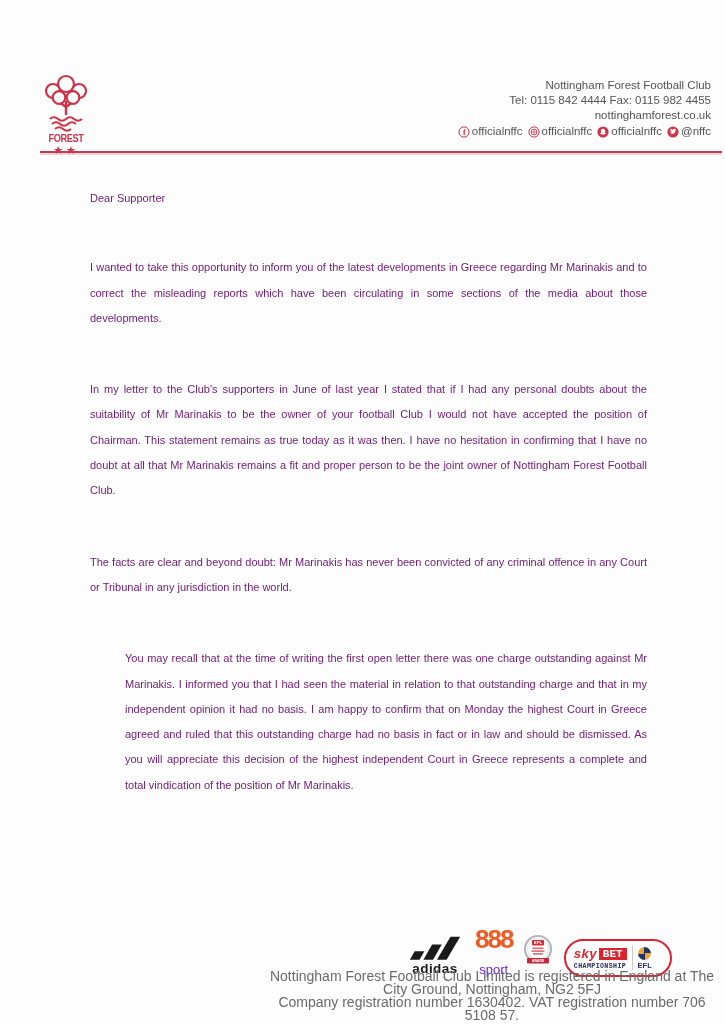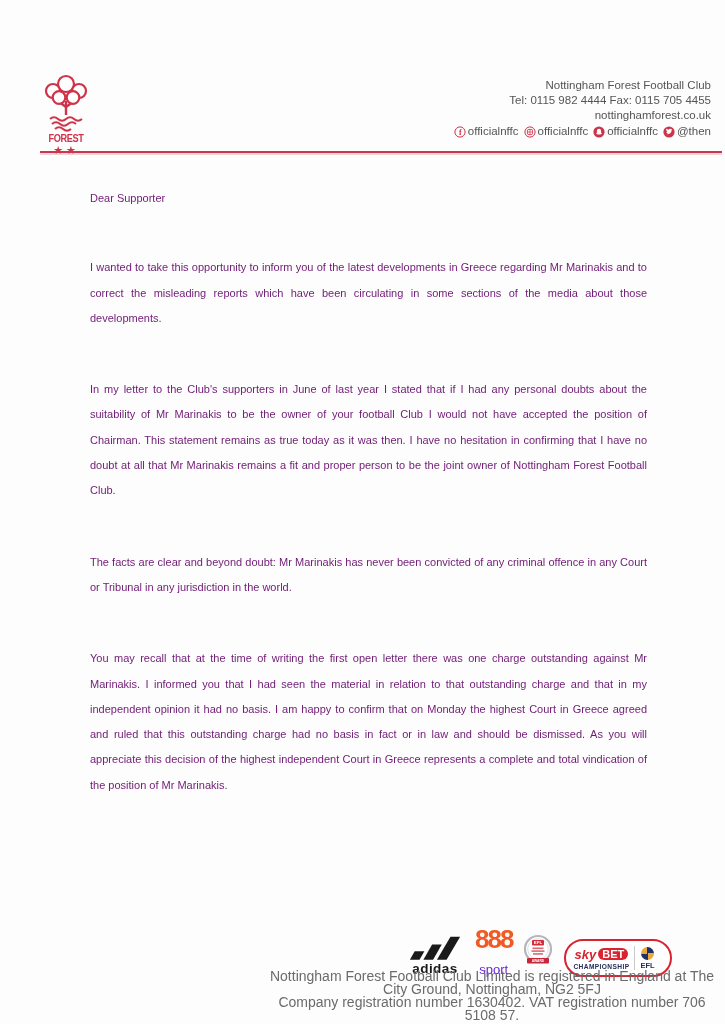--- a/index.html
+++ b/index.html
@@ -22,36 +22,36 @@
     position:absolute;left:40px;right:3px;top:151px;height:2px;
     background:#c53a50;box-shadow:0 2px 0 rgba(197,58,80,.22);
   }
   
   .body-text{
     position:absolute;left:90px;top:186px;width:557px;
     font-size:11px;line-height:25.3px;color:#701a75;
   }
   .body-text p{margin:0 0 46px 0;text-align:justify;}
   .body-text p.salutation{margin-bottom:44px;text-align:left;}
-  .body-text p:last-child{margin-bottom:0;}
+  .body-text p:last-child{margin-bottom:0;margin-left:35px;}
   
   .sponsors{
     position:absolute;left:406px;top:926px;display:flex;align-items:flex-end;gap:11px;
   }
   .s888{display:flex;flex-direction:column;align-items:center;line-height:1;margin-bottom:2px;text-align:right;}
   .s888 .num{font-size:26px;font-weight:bold;color:#f15a22;letter-spacing:-2px;}
   .s888 .word{font-size:13px;font-weight:normal;color:#6d28d9;margin-top:11px;}
   .skybet{
     width:108px;height:38px;box-sizing:border-box;border:2px solid #d9232e;border-radius:19px;
     background:#fff;display:flex;align-items:center;padding:2px 7px;margin-bottom:1px;
   }
-  .sb-left{display:flex;flex-direction:column;align-items:center;}
+  .sb-left{display:flex;flex-direction:column;align-items:center;font-family:Liberation Mono, monospace;}
   .sb-top{display:flex;align-items:center;gap:2px;}
   .sb-sky{color:#d9232e;font-style:italic;font-weight:bold;font-size:13px;}
-  .sb-bet{background:#d9232e;color:#fff;font-weight:bold;font-size:11px;padding:0 4px;border-radius:6px;}
+  .sb-bet{background:#d9232e;color:#fff;font-weight:bold;font-size:11px;padding:0 4px;border-radius:0;}
   .sb-champ{color:#232c5a;font-weight:bold;font-size:6.6px;letter-spacing:.4px;margin-top:1px;}
   .sb-div{width:1px;height:24px;background:#c9c9c9;margin:0 5px;}
   .sb-right{display:flex;flex-direction:column;align-items:center;}
   .sb-ball{
     width:13px;height:13px;border-radius:50%;
     background:conic-gradient(#223163 0 90deg,#e9a83c 90deg 180deg,#223163 180deg 270deg,#e9a83c 270deg);
   }
   .sb-efl{color:#232c5a;font-weight:bold;font-size:7.5px;margin-top:1px;}
   .reg{
     position:absolute;left:268px;width:448px;top:970px;text-align:center;
@@ -82,21 +82,21 @@
         <path d="M15,50 q4,-3.5 8,0 t8,0 t8,0"></path>
         <path d="M18,55 q4,-3.5 8,0 t8,0"></path>
       </g>
       <text x="29" y="68" text-anchor="middle" fill="#cf3349" font-family="Liberation Sans, sans-serif" font-weight="bold" font-size="11.5" letter-spacing="-0.5" textLength="35" lengthAdjust="spacingAndGlyphs">FOREST</text>
       <text x="29" y="80" text-anchor="middle" fill="#cf3349" font-size="11" letter-spacing="3">★★</text>
     </svg>
   </div>
 
   <div class="addr">
     <div class="row">Nottingham Forest Football Club</div>
-    <div class="row">Tel: 0115 982 4444 Fax: 0115 705 4455</div>
+    <div class="row">Tel: 0115 842 4444 Fax: 0115 982 4455</div>
     <div class="row">nottinghamforest.co.uk</div>
     <div class="social-row">
       <span class="social-item">
         <svg width="12" height="12" viewBox="0 0 12 12">
           <circle cx="6" cy="6" r="5.1" fill="none" stroke="#cf3349" stroke-width="1"></circle>
           <text x="6.3" y="8.8" text-anchor="middle" fill="#cf3349" font-size="8" font-weight="bold" font-family="Liberation Serif, serif">f</text>
         </svg>
         <span>officialnffc</span>
       </span>
       <span class="social-item">
@@ -112,21 +112,21 @@
           <circle cx="6" cy="6" r="5.6" fill="#cf3349"></circle>
           <path d="M6,2.8 c-1.5,0 -2.1,1.1 -2.1,2.3 v1.7 l-0.9,0.9 c1,0.3 1.3,0.8 3,0.8 c1.7,0 2,-0.5 3,-0.8 l-0.9,-0.9 v-1.7 c0,-1.2 -0.6,-2.3 -2.1,-2.3 z" fill="#ffffff"></path>
         </svg>
         <span>officialnffc</span>
       </span>
       <span class="social-item">
         <svg width="12" height="12" viewBox="0 0 12 12">
           <circle cx="6" cy="6" r="5.6" fill="#cf3349"></circle>
           <path d="M3.1,8.2 C5.6,8.8 8.6,7.2 8.6,4.3 L9.4,3.5 L8.5,3.7 L9,2.9 L8,3.2 C7.4,2.4 6.1,2.7 5.9,3.8 C4.8,3.8 3.9,3.3 3.3,2.6 C2.9,4.2 3.5,5.3 4.5,5.9 C4.1,6.05 3.7,6.05 3.3,5.95 C3.5,6.9 4.6,7.5 5.4,7.55 C4.8,8 4,8.2 3.1,8.2 Z" fill="#ffffff"></path>
         </svg>
-        <span>@then</span>
+        <span>@nffc</span>
       </span>
     </div>
   </div>
 
   <div class="rule"></div>
 
   <div class="body-text">
     <p class="salutation">Dear Supporter</p>
     <p>I wanted to take this opportunity to inform you of the latest developments in Greece regarding Mr Marinakis and to correct the misleading reports which have been circulating in some sections of the media about those developments.</p>
     <p>In my letter to the Club's supporters in June of last year I stated that if I had any personal doubts about the suitability of Mr Marinakis to be the owner of your football Club I would not have accepted the position of Chairman. This statement remains as true today as it was then. I have no hesitation in confirming that I have no doubt at all that Mr Marinakis remains a fit and proper person to be the joint owner of Nottingham Forest Football Club.</p>

